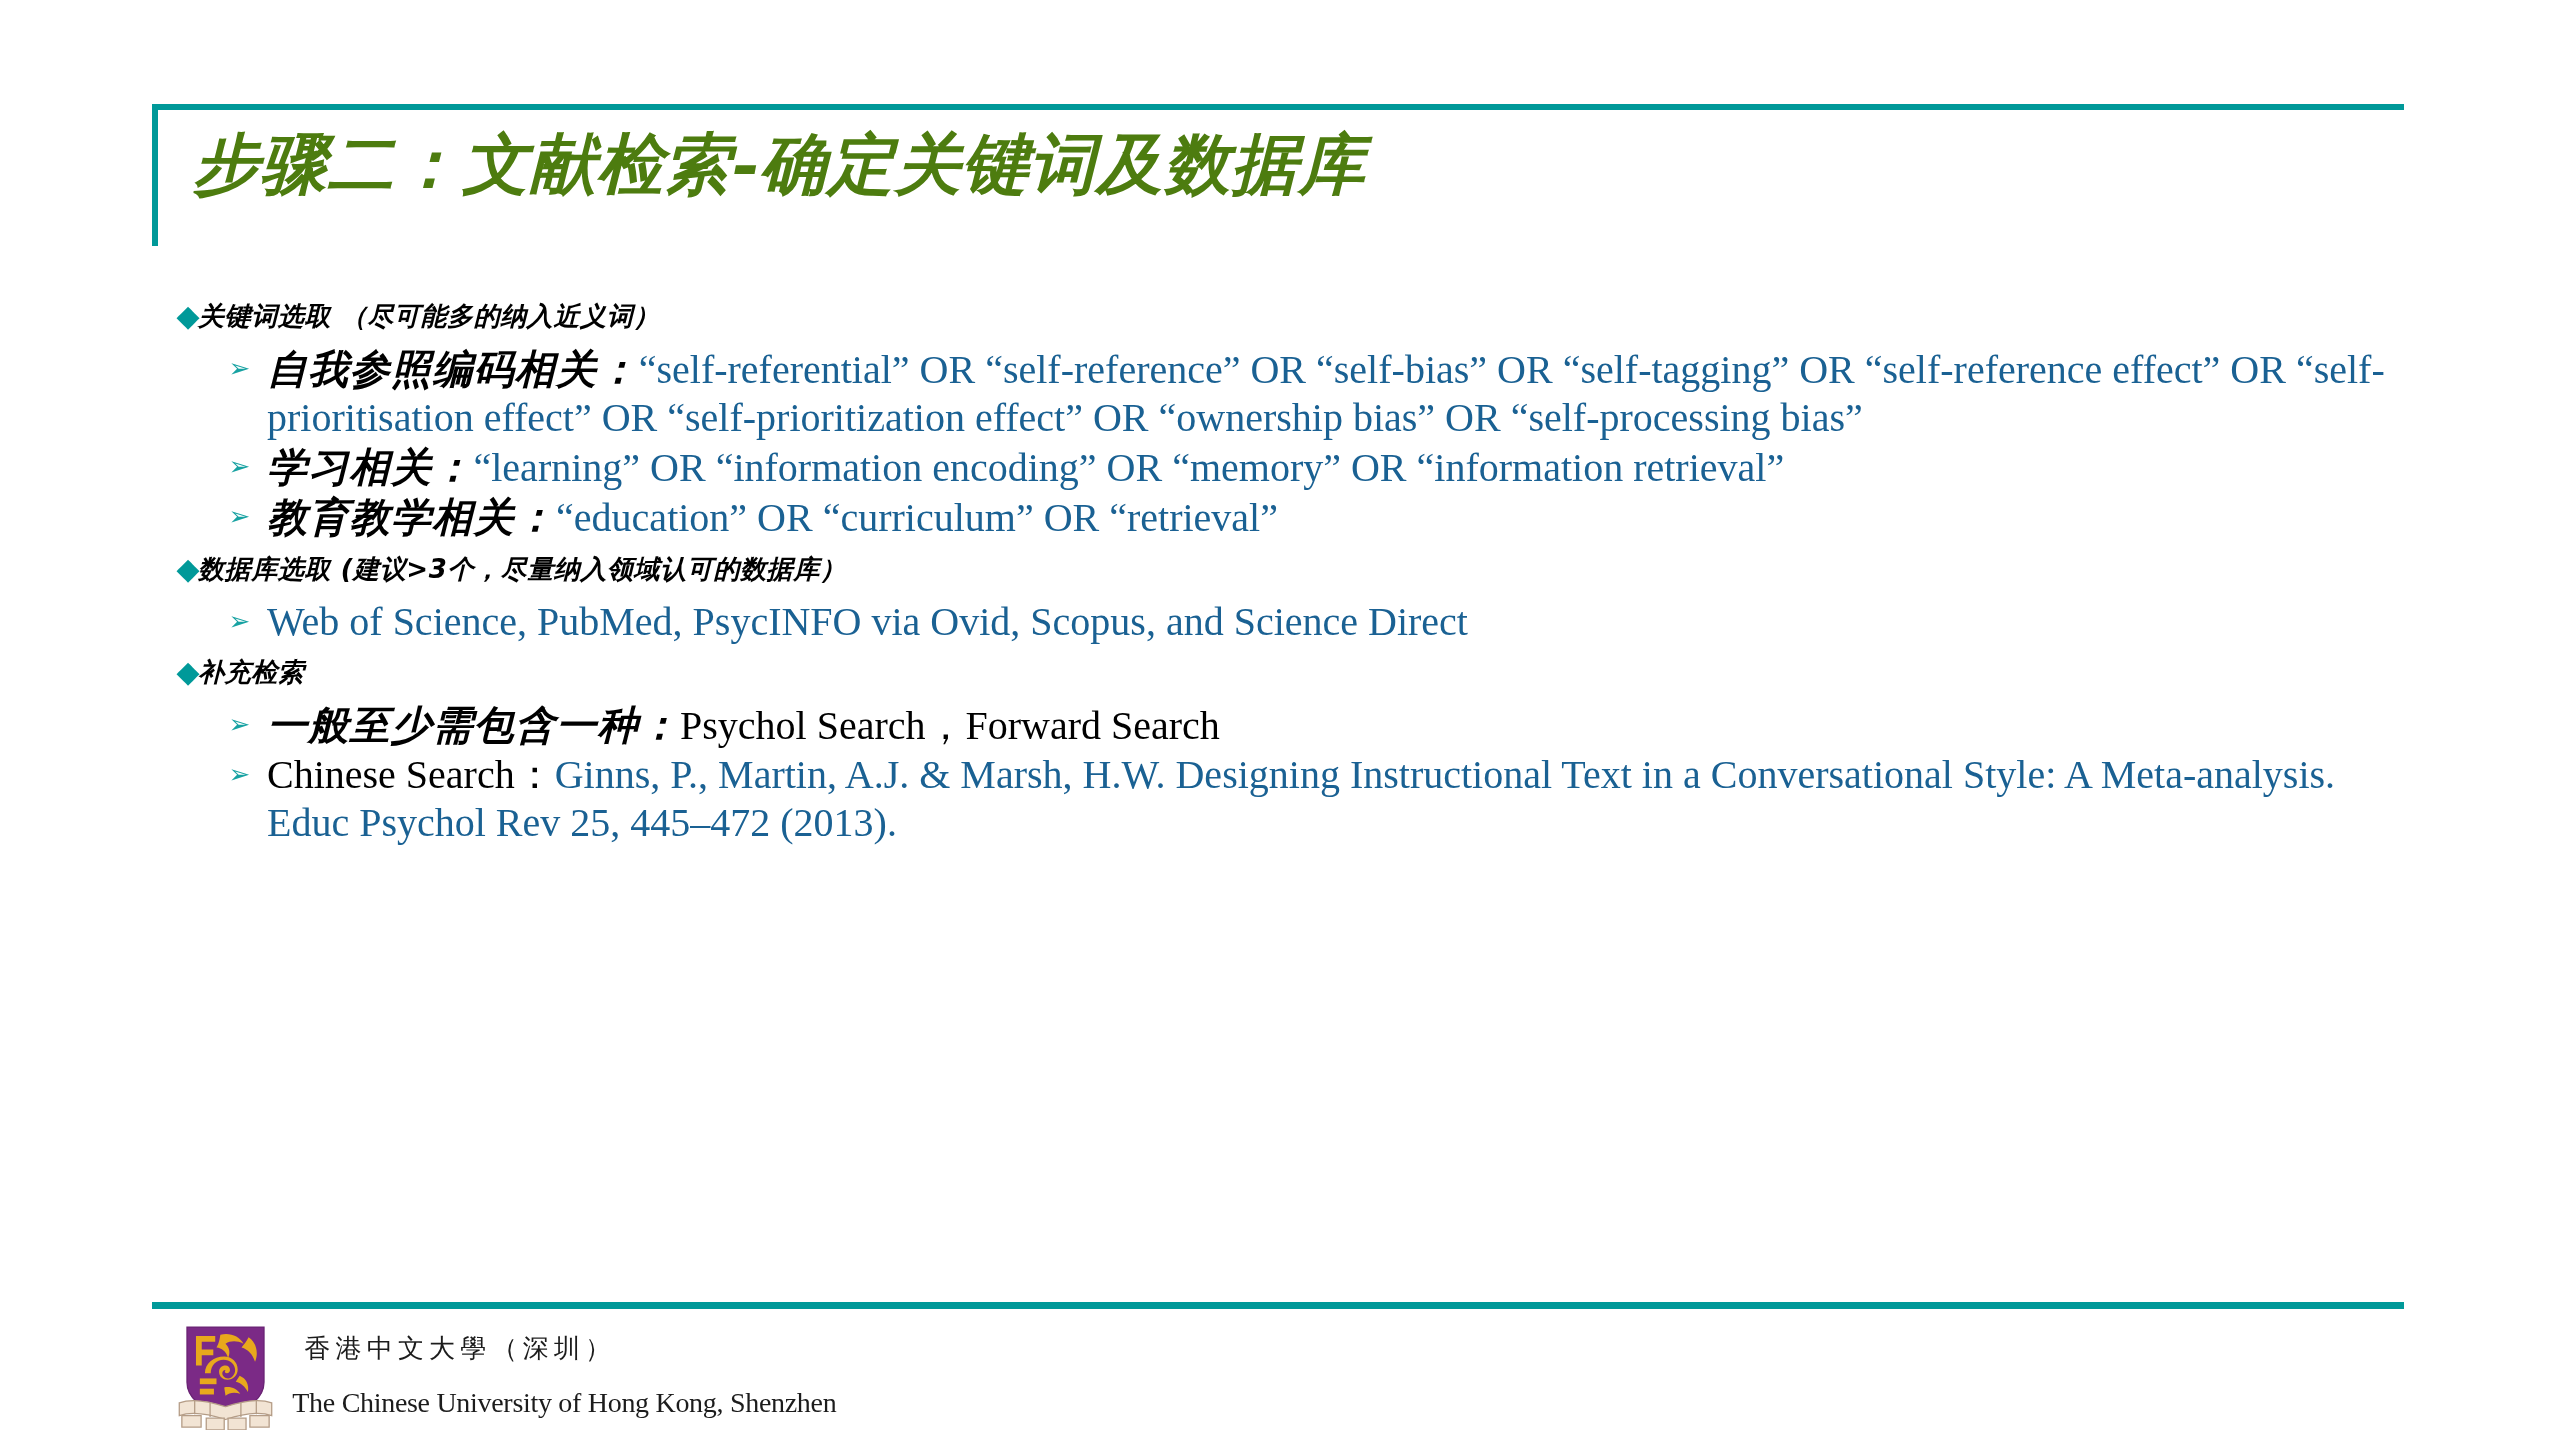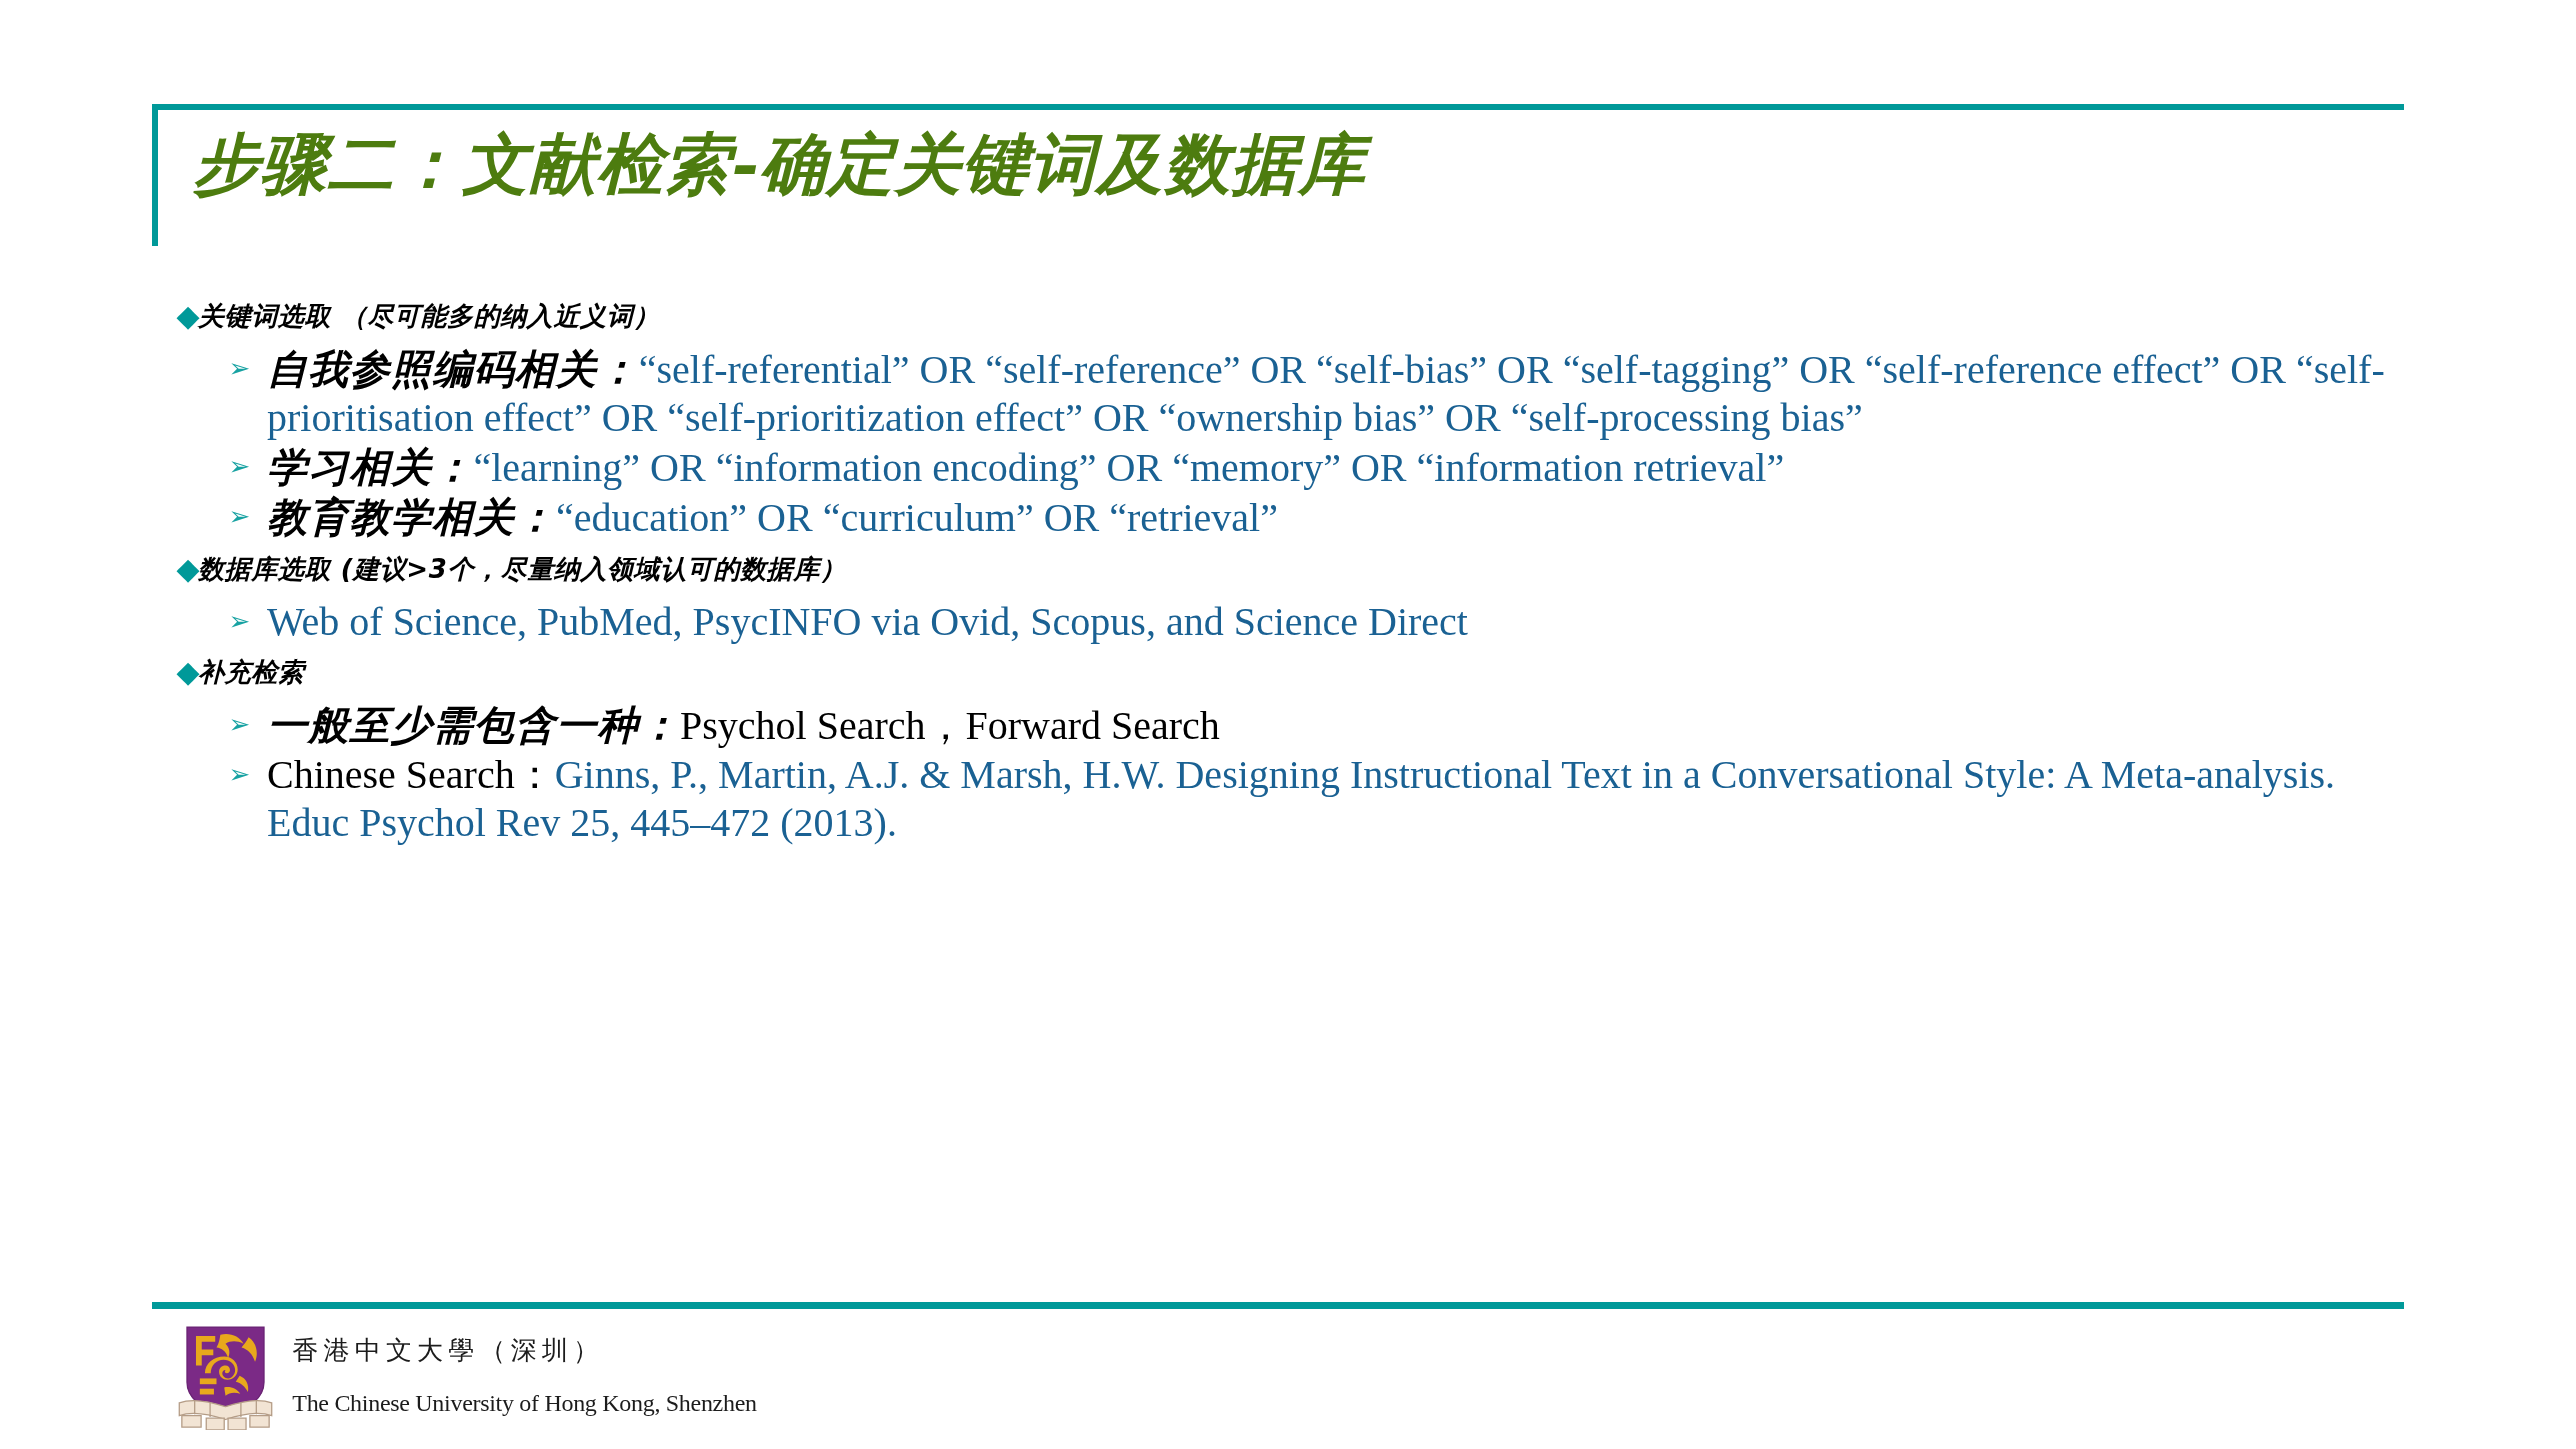--- a/index.html
+++ b/index.html
@@ -151,24 +151,25 @@
     flex-direction: column;
     justify-content: center;
   }
   #cuhk-name-cn {
     font-family: "DejaVu Sans", "Liberation Sans", sans-serif;
     font-size: 26px;
     line-height: 1.28;
     color: #1c1c1c;
     letter-spacing: 5.2px;
     white-space: nowrap;
+    margin-left: 12px;
   }
   #cuhk-name-en {
     font-family: "Liberation Serif", "DejaVu Serif", serif;
-    font-size: 24px;
+    font-size: 28px;
     line-height: 1.3;
     color: #1c1c1c;
     letter-spacing: -0.3px;
     white-space: nowrap;
     margin-top: 20px;
   }
 </style>
 </head>
 <body>
 

